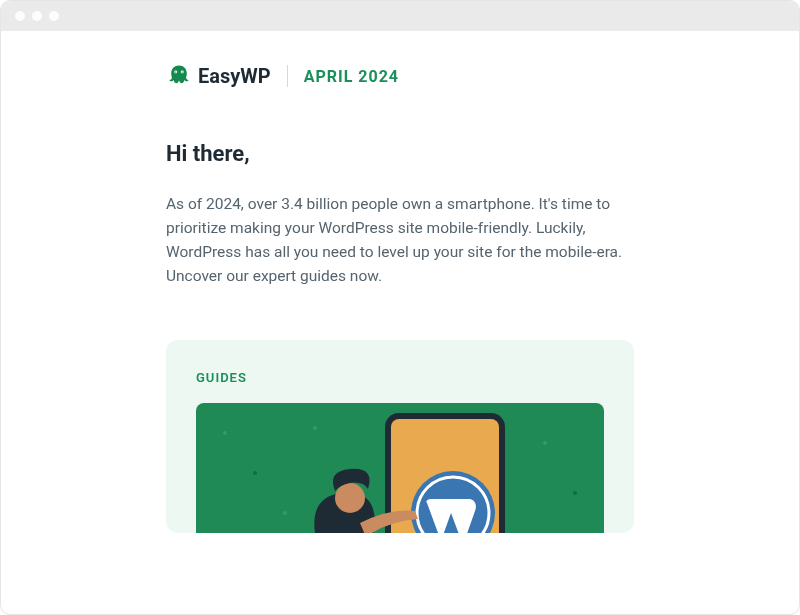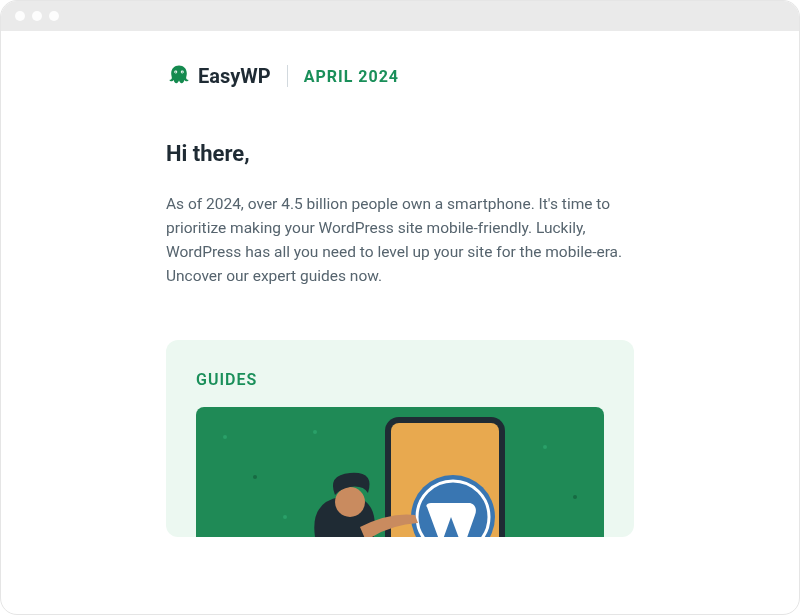--- a/index.html
+++ b/index.html
@@ -7,21 +7,21 @@
       font-family: -apple-system, BlinkMacSystemFont, "Segoe UI", Roboto, Helvetica, Arial, sans-serif;
       background: #fff;
       width: 800px;
       height: 615px;
       overflow: hidden;
     }
     .window-frame {
       width: 800px;
       height: 615px;
       border: 1px solid #e5e5e5;
-      border-radius: 17px;
+      border-radius: 10px;
       overflow: hidden;
       background: #fff;
     }
     .title-bar {
       height: 30px;
       background: #eaeaea;
       display: flex;
       align-items: center;
       padding-left: 14px;
       gap: 7px;
@@ -82,21 +82,21 @@
       margin-bottom: 52px;
     }
     .card {
       margin: 0 165px;
       background: #ecf8f1;
       border-radius: 12px;
       padding: 30px 30px 0 30px;
       overflow: hidden;
     }
     .card-tag {
-      font-size: 16px;
+      font-size: 13px;
       font-weight: 600;
       letter-spacing: 1px;
       color: #1a8f5a;
       margin-bottom: 18px;
     }
     .card-title {
       font-size: 22px;
       font-weight: 700;
       color: #1f2b34;
       line-height: 1.3;
@@ -131,21 +131,21 @@
           <circle cx="25" cy="14" r="1.1" fill="#158a4f"></circle>
         </svg>
         <span class="brand-name">EasyWP</span>
       </div>
       <div class="date-sep"></div>
       <span class="date-label">APRIL 2024</span>
     </div>
 
     <h1 class="greeting">Hi there,</h1>
 
-    <p class="intro">As of 2024, over 4.5 billion people own a smartphone. It's time to prioritize making your WordPress site mobile-friendly. Luckily, WordPress has all you need to level up your site for the mobile-era. Uncover our expert guides now.</p>
+    <p class="intro">As of 2024, over 3.4 billion people own a smartphone. It's time to prioritize making your WordPress site mobile-friendly. Luckily, WordPress has all you need to level up your site for the mobile-era. Uncover our expert guides now.</p>
 
     <div class="card">
       <div class="card-tag">GUIDES</div>
       <div class="illustration">
         <svg viewBox="0 0 410 130" width="100%" height="100%" preserveAspectRatio="xMidYMin slice">
 
           <rect x="0" y="0" width="410" height="200" fill="#1f8a56"></rect>
 
           <circle cx="30" cy="30" r="2" fill="#2aa068"></circle>
           <circle cx="60" cy="70" r="2" fill="#176b43"></circle>

